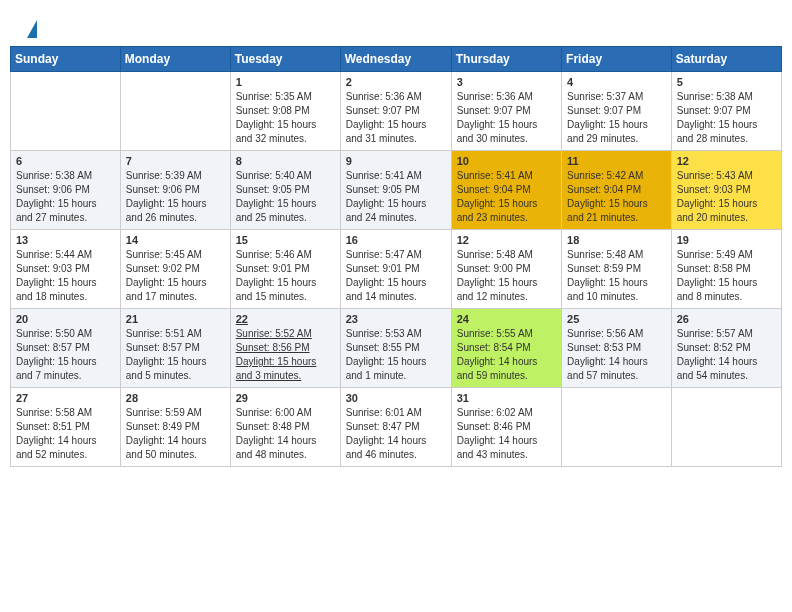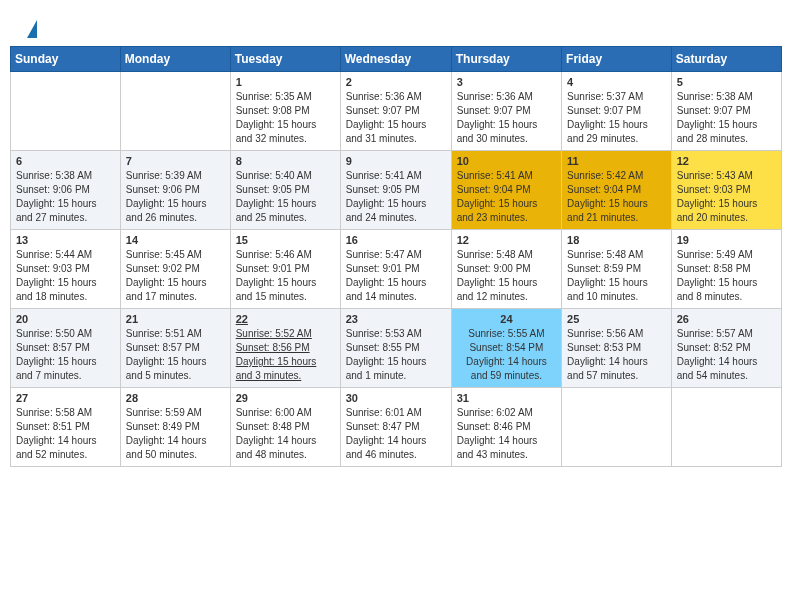--- a/index.html
+++ b/index.html
@@ -228,21 +228,21 @@
           <div class="day-info">Sunrise: 5:51 AM<br>Sunset: 8:57 PM<br>Daylight: 15 hours<br>and 5 minutes.</div>
         </td>
         <td style="background: rgb(240, 244, 248); text-decoration: underline;">
           <span class="day-number">22</span>
           <div class="day-info">Sunrise: 5:52 AM<br>Sunset: 8:56 PM<br>Daylight: 15 hours<br>and 3 minutes.</div>
         </td>
         <td style="background: rgb(240, 244, 248);">
           <span class="day-number">23</span>
           <div class="day-info">Sunrise: 5:53 AM<br>Sunset: 8:55 PM<br>Daylight: 15 hours<br>and 1 minute.</div>
         </td>
-        <td style="background: #7dd3fc; text-align: center;">
+        <td style="background: #bef264;">
           <span class="day-number">24</span>
           <div class="day-info">Sunrise: 5:55 AM<br>Sunset: 8:54 PM<br>Daylight: 14 hours<br>and 59 minutes.</div>
         </td>
         <td style="background: rgb(240, 244, 248);">
           <span class="day-number">25</span>
           <div class="day-info">Sunrise: 5:56 AM<br>Sunset: 8:53 PM<br>Daylight: 14 hours<br>and 57 minutes.</div>
         </td>
         <td style="background: rgb(240, 244, 248);">
           <span class="day-number">26</span>
           <div class="day-info">Sunrise: 5:57 AM<br>Sunset: 8:52 PM<br>Daylight: 14 hours<br>and 54 minutes.</div>

